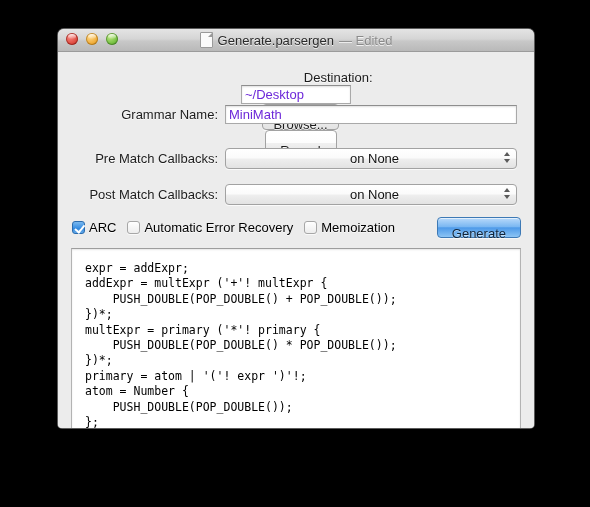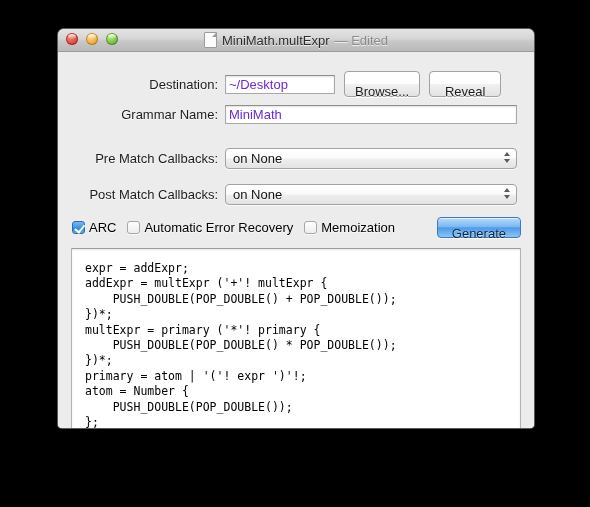--- a/index.html
+++ b/index.html
@@ -112,21 +112,21 @@
     background: #ececec;
     position: relative;
   }
 
   .form-row {
     display: flex;
     align-items: center;
     margin: 0 0 0 0;
     height: 28px;
   }
-  .row-dest  { margin-top: 18px; }
+  .row-dest  { margin-top: 18px; flex-direction: column; }
   .row-gram  { margin-top: 2px; }
   .row-pre   { margin-top: 16px; }
   .row-post  { margin-top: 8px; }
 
   .field-label {
     width: 160px;
     text-align: right;
     padding-right: 7px;
     font-size: 13px;
     color: #1c1c1c;
@@ -173,20 +173,21 @@
     width: 292px;
     height: 21px;
     background: linear-gradient(to bottom, #ffffff 0%, #fbfbfb 48%, #efefef 52%, #e2e2e2 100%);
     border: 1px solid #a2a2a2;
     border-radius: 4px;
     box-shadow: 0 1px 0 rgba(255,255,255,0.75);
     display: flex;
     align-items: center;
     box-sizing: border-box;
     cursor: default;
+    justify-content: center;
   }
   .popup-label {
     font-size: 13px;
     color: #111;
     padding-left: 7px;
     text-shadow: 0 1px 0 rgba(255,255,255,0.6);
   }
   .popup-arrows {
     position: absolute;
     right: 6px;
@@ -296,21 +297,21 @@
 <div class="window">
 
   <div class="titlebar">
     <div class="traffic">
       <div class="light close"></div>
       <div class="light min"></div>
       <div class="light max"></div>
     </div>
     <div class="title-wrap">
       <span class="doc-icon"></span>
-      <span class="title-main">MiniMath.multExpr</span>
+      <span class="title-main">Generate.parsergen</span>
       <span class="title-edited">— Edited</span>
     </div>
   </div>
 
   <div class="content">
 
     <div class="form-row row-dest">
       <div class="field-label">Destination:</div>
       <input class="text-field tf-dest" type="text" value="~/Desktop" style="">
       <button class="push-button">Browse...</button>

